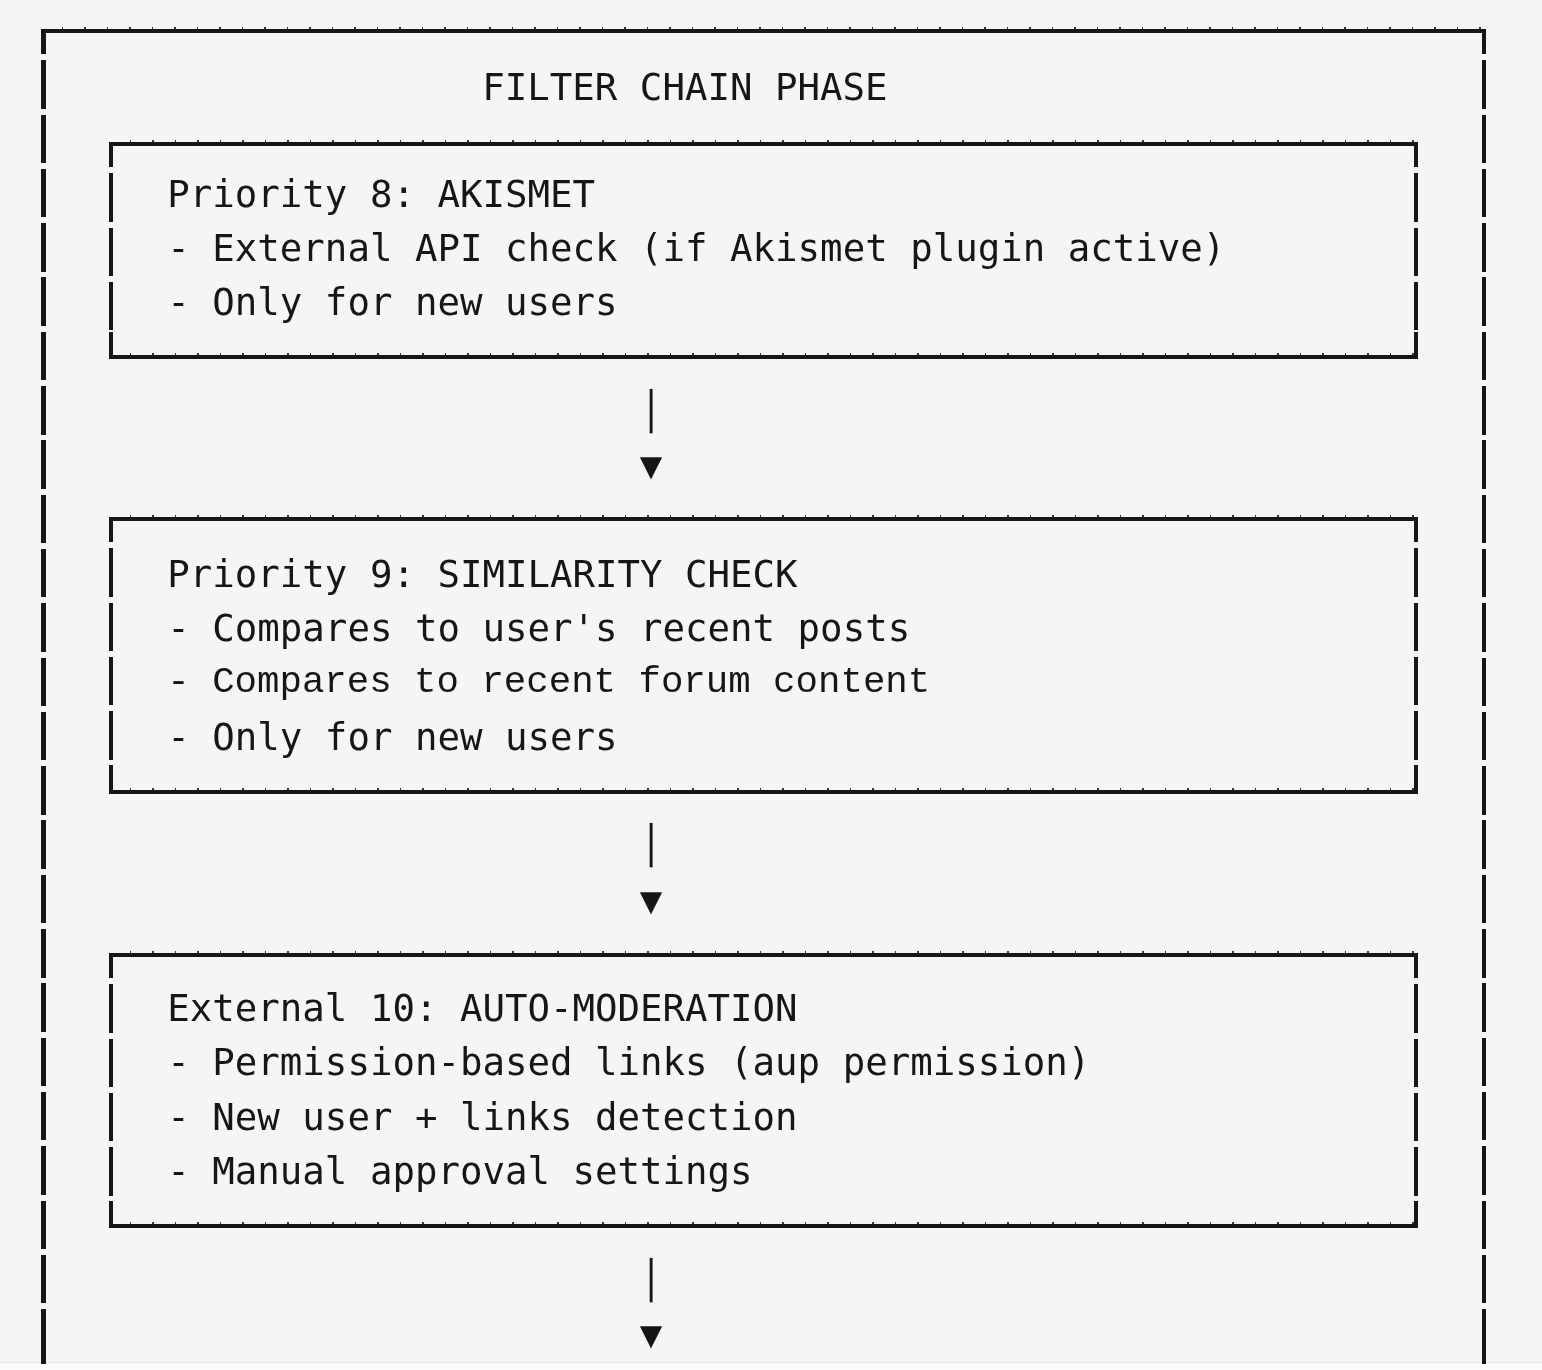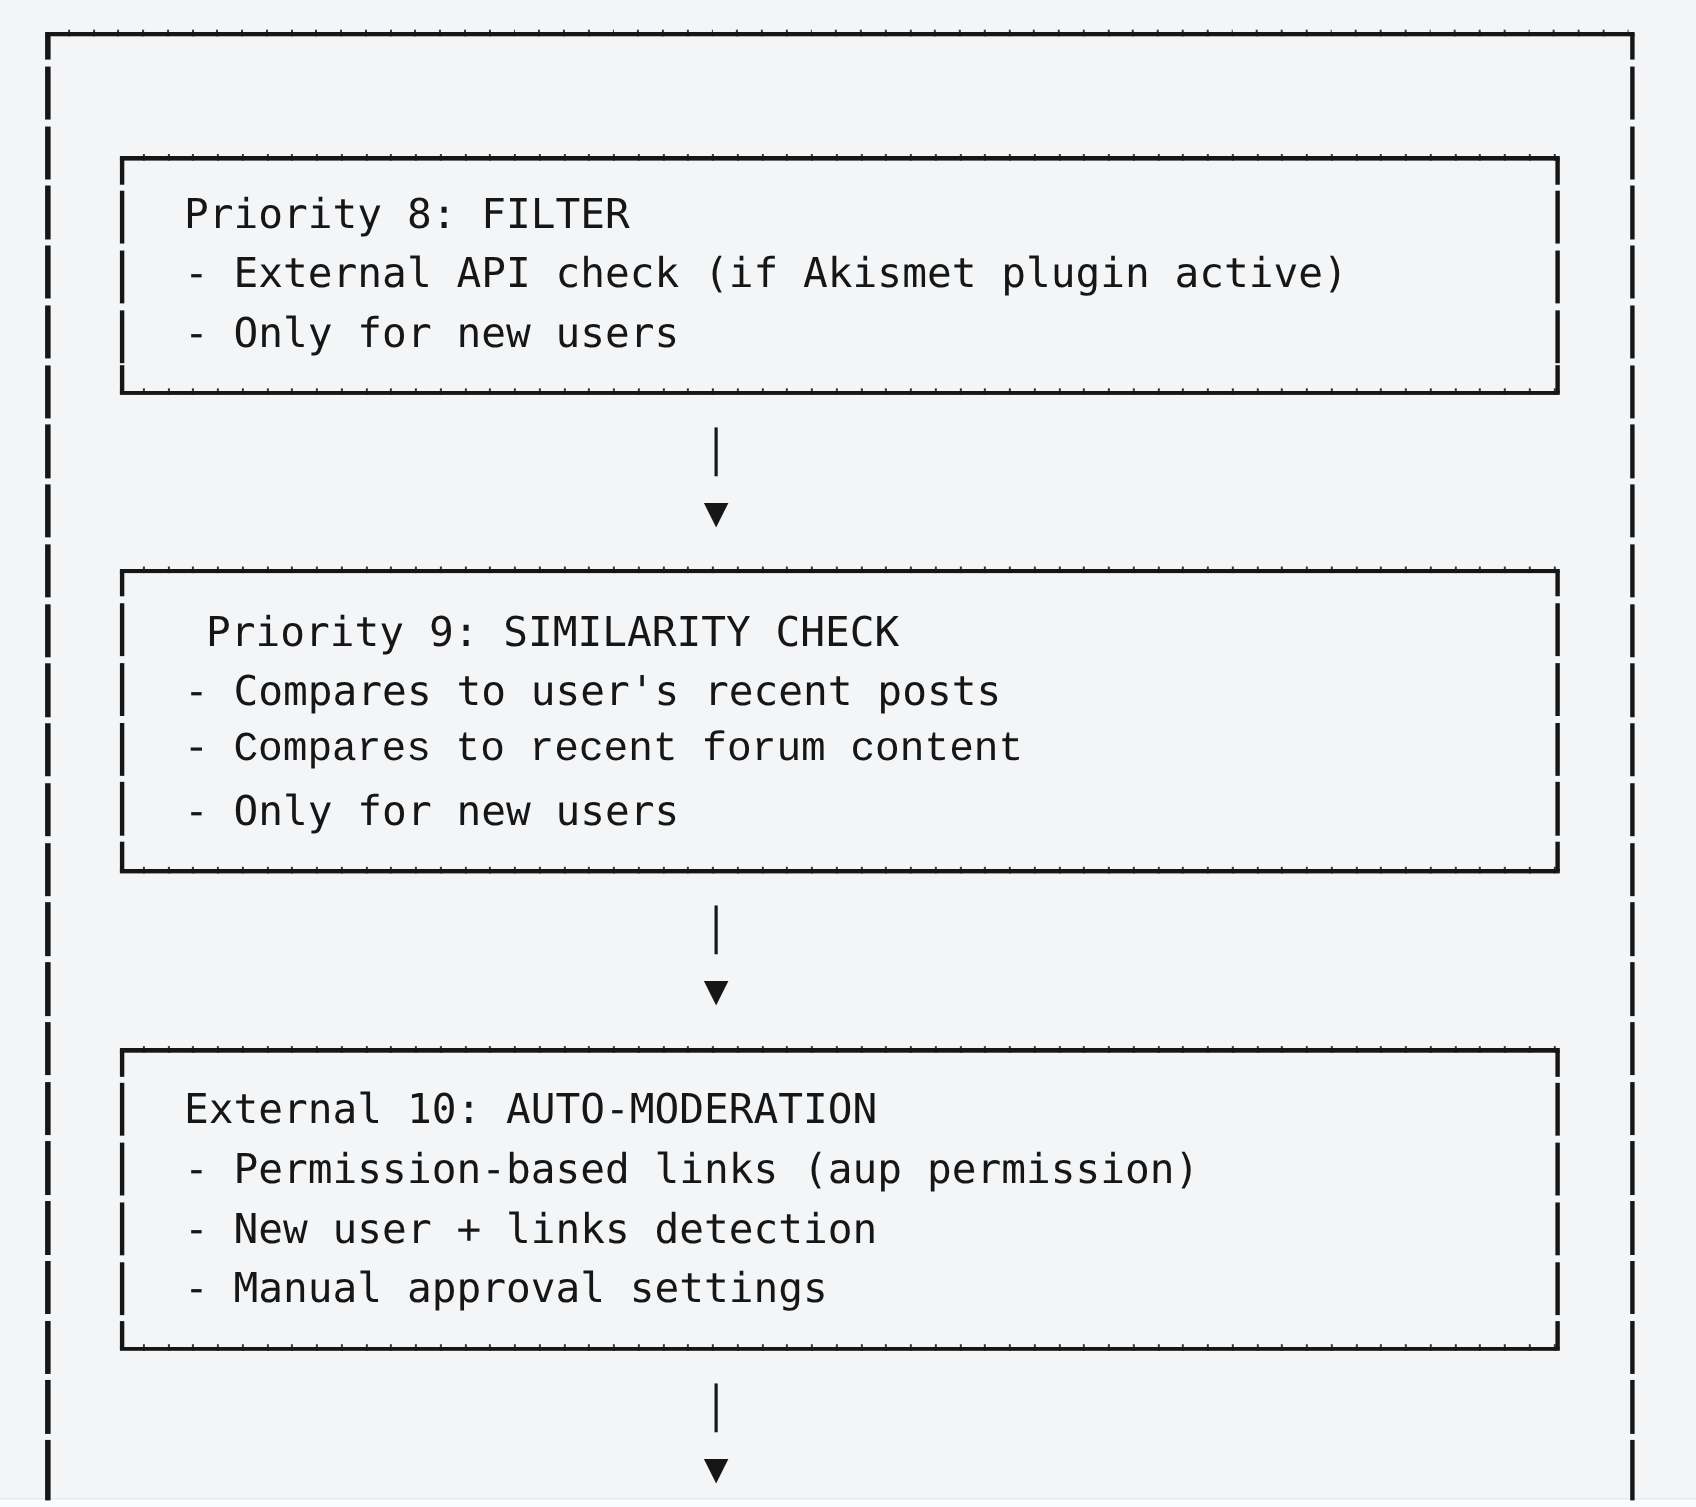--- a/index.html
+++ b/index.html
@@ -38,40 +38,41 @@
 <body style="--bg: #f4f5f7; --ink: #161616;">
 
 <div class="diagram">
 
   <div class="strip"></div>
 
   <div class="hline" style="left:41.4px;top:26.8px;width:1444.7px;"></div>
   <div class="vbar" style="left:41.3px;top:31px;height:1333px;"></div>
   <div class="vbar" style="left:1481.8px;top:31px;height:1333px;"></div>
 
+  <div class="txt" style="left:482.3px;top:59.9px;">FILTER CHAIN PHASE</div>
 
   <div>
     <div class="hline" style="left:108.9px;top:139.8px;width:1309.2px;"></div>
     <div class="hline" style="left:108.9px;top:352.8px;width:1309.2px;"></div>
     <div class="vbar" style="left:108.8px;top:144px;height:213px;"></div>
     <div class="vbar" style="left:1413.8px;top:144px;height:213px;"></div>
-    <div class="txt" style="left:167.3px;top:166.6px;">Priority 8: FILTER</div>
+    <div class="txt" style="left:167.3px;top:166.6px;">Priority 8: AKISMET</div>
     <div class="txt" style="left:167.3px;top:220.9px;">- External API check (if Akismet plugin active)</div>
     <div class="txt" style="left:167.3px;top:275.2px;">- Only for new users</div>
   </div>
 
   <div class="arrow-glyph" style="left:639.8px;top:383.8px;">│</div>
   <div class="arrow-glyph" style="left:639.8px;top:438.1px;">▼</div>
 
   <div>
     <div class="hline" style="left:108.9px;top:514.8px;width:1309.2px;"></div>
     <div class="hline" style="left:108.9px;top:787.8px;width:1309.2px;"></div>
     <div class="vbar" style="left:108.8px;top:519px;height:273px;"></div>
     <div class="vbar" style="left:1413.8px;top:519px;height:273px;"></div>
-    <div class="txt" style="left:167.3px;top:546.7px;margin-left:20px;">Priority 9: SIMILARITY CHECK</div>
+    <div class="txt" style="left:167.3px;top:546.7px;">Priority 9: SIMILARITY CHECK</div>
     <div class="txt" style="left:167.3px;top:601px;">- Compares to user's recent posts</div>
     <div class="txt" style="left:167.3px;top:655.3px;font-family:Liberation Mono, monospace;">- Compares to recent forum content</div>
     <div class="txt" style="left:167.3px;top:709.6px;">- Only for new users</div>
   </div>
 
   <div class="arrow-glyph" style="left:639.8px;top:818.2px;">│</div>
   <div class="arrow-glyph" style="left:639.8px;top:872.5px;">▼</div>
 
   <div>
     <div class="hline" style="left:108.9px;top:950.8px;width:1309.2px;"></div>

